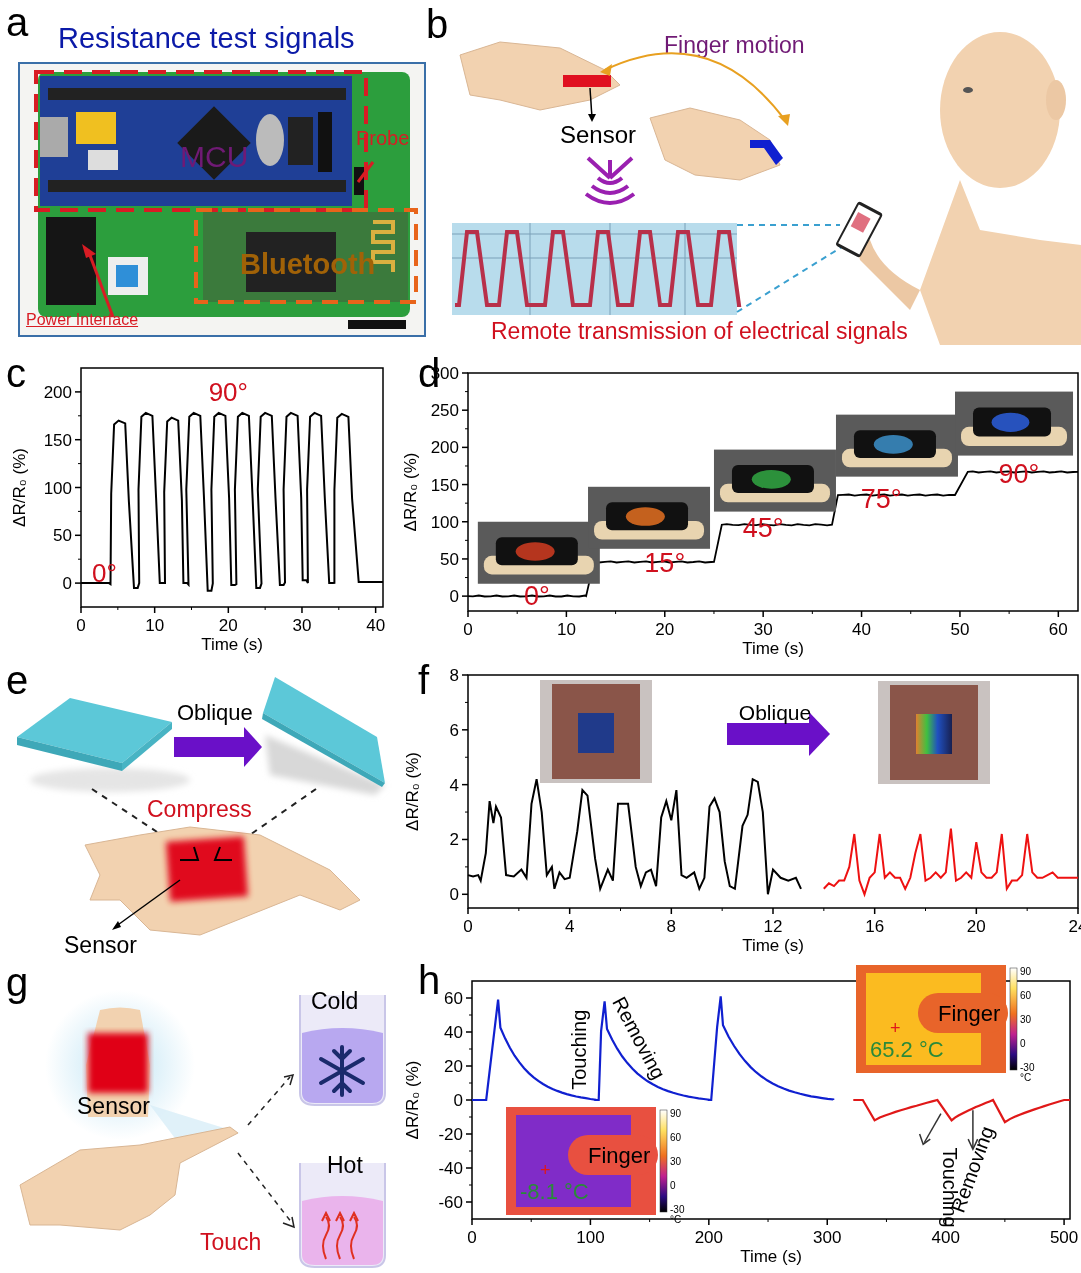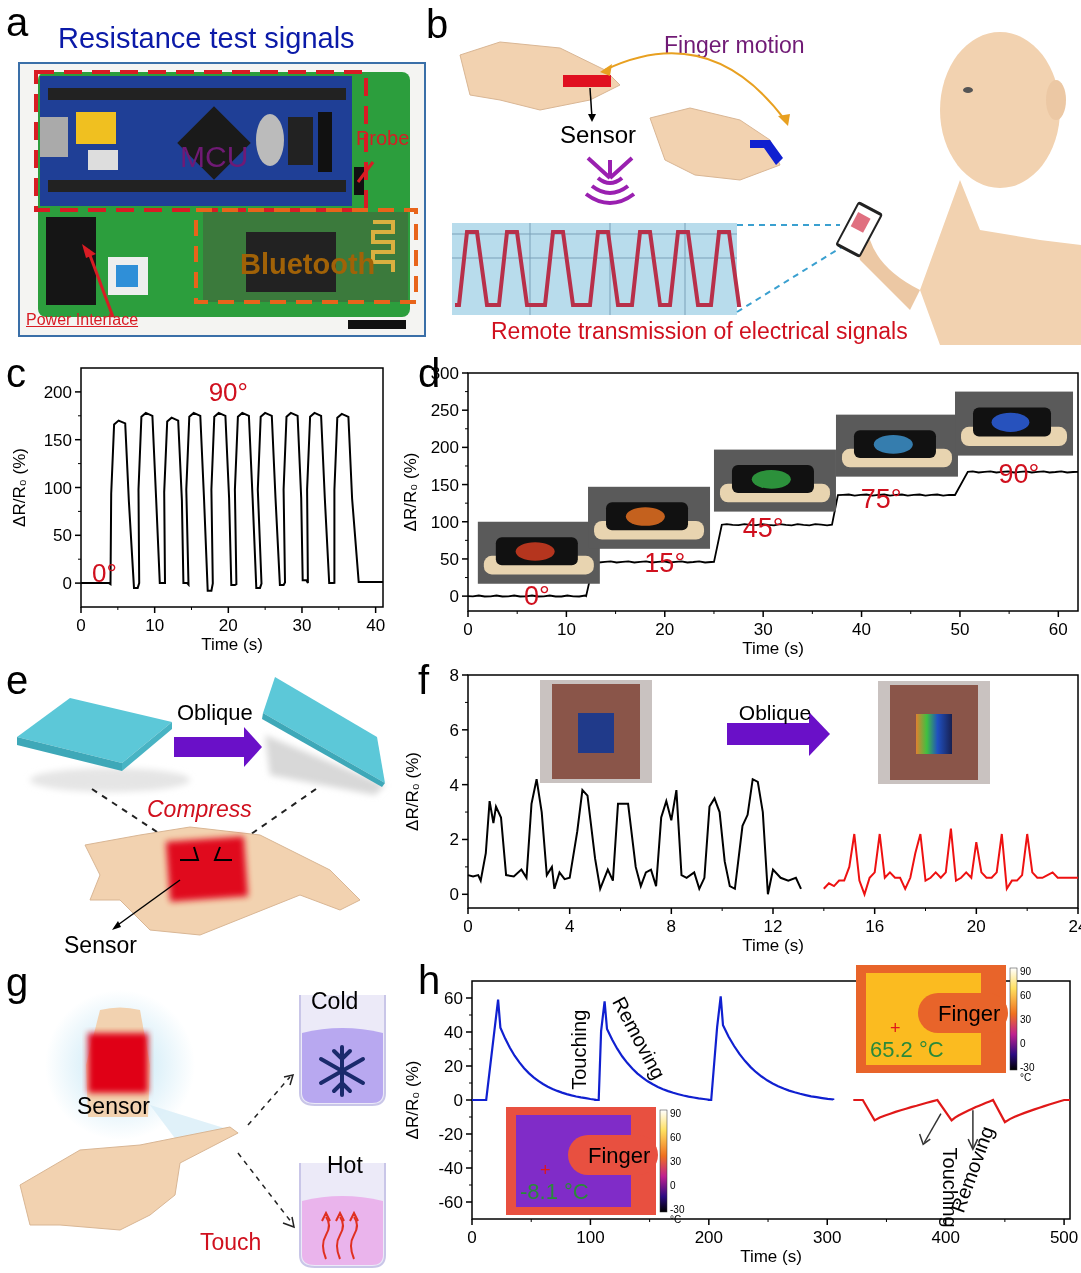--- a/index.html
+++ b/index.html
@@ -259,21 +259,21 @@
   </g>
   <rect x="168" y="184" width="78" height="60" fill="#e00018" filter="url(#blurE)" opacity="0.95" transform="rotate(-4 207 214)"></rect>
   <g stroke="#000" stroke-width="2" fill="none">
     <path d="M180 205 L198 205 L194 192"></path>
     <path d="M232 205 L215 205 L220 192"></path>
   </g>
   <path d="M180 225 L115 272" stroke="#000" stroke-width="1.5"></path>
   <path d="M112 275 L118 266 L121 272 Z" fill="#000"></path>
 </svg>
 <div class="abs" style="left:177px;top:700px;font-size:22px;">Oblique</div>
-<div class="abs" style="left:147px;top:796px;font-size:23px;color:#d0101e;font-style:italic;">Compress</div>
+<div class="abs" style="left:147px;top:796px;font-size:23px;color:#d0101e;">Compress</div>
 <div class="abs" style="left:64px;top:932px;font-size:23px;">Sensor</div>
 
 <div class="plabel" style="left:418px;top:660px;">f</div>
 <svg class="abs chart" id="chart-f" style="left:400px;top:660px;" width="681" height="300">
     <rect x="68" y="15" width="610" height="233" fill="none" stroke="#000" stroke-width="1.5"></rect>
     <line x1="68" x2="68" y1="248" y2="254" stroke="#000" stroke-width="1.5"></line>
     <text x="68" y="272" text-anchor="middle" class="tick">0</text>
     <line x1="118.83333333333333" x2="118.83333333333333" y1="248" y2="251" stroke="#000" stroke-width="1"></line>
     <line x1="169.66666666666666" x2="169.66666666666666" y1="248" y2="254" stroke="#000" stroke-width="1.5"></line>
     <text x="169.66666666666666" y="272" text-anchor="middle" class="tick">4</text>

